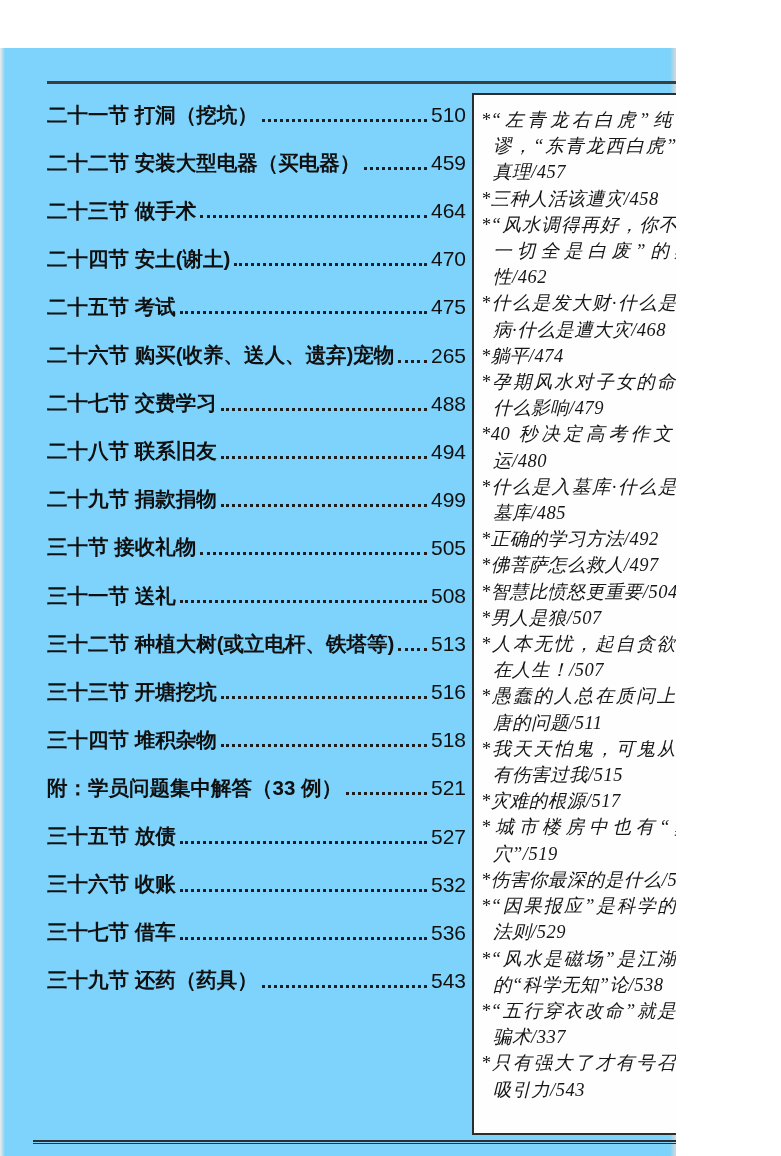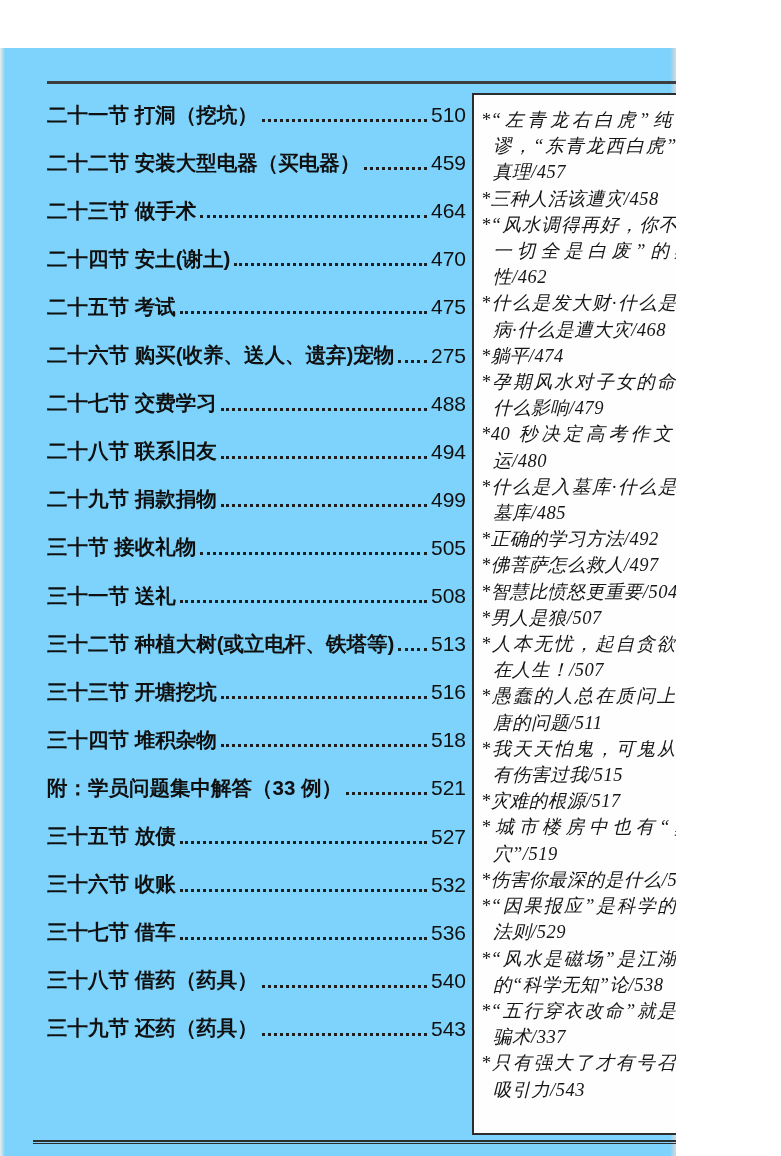--- a/index.html
+++ b/index.html
@@ -132,21 +132,21 @@
 
   <div class="toc-row">
     <span class="toc-title">二十五节 考试</span>
     <span class="toc-leader"></span>
     <span class="toc-page">475</span>
   </div>
 
   <div class="toc-row">
     <span class="toc-title">二十六节 购买(收养、送人、遗弃)宠物</span>
     <span class="toc-leader"></span>
-    <span class="toc-page">275</span>
+    <span class="toc-page">265</span>
   </div>
 
   <div class="toc-row">
     <span class="toc-title">二十七节 交费学习</span>
     <span class="toc-leader"></span>
     <span class="toc-page">488</span>
   </div>
 
   <div class="toc-row">
     <span class="toc-title">二十八节 联系旧友</span>
@@ -207,25 +207,20 @@
     <span class="toc-leader"></span>
     <span class="toc-page">532</span>
   </div>
 
   <div class="toc-row">
     <span class="toc-title">三十七节 借车</span>
     <span class="toc-leader"></span>
     <span class="toc-page">536</span>
   </div>
 
-  <div class="toc-row">
-    <span class="toc-title">三十八节 借药（药具）</span>
-    <span class="toc-leader"></span>
-    <span class="toc-page">540</span>
-  </div>
 
   <div class="toc-row">
     <span class="toc-title">三十九节 还药（药具）</span>
     <span class="toc-leader"></span>
     <span class="toc-page">543</span>
   </div>
 </div>
 
   <div class="highlights-box">
   <div class="highlight-item">*“左青龙右白虎”纯属荒谬，“东青龙西白虎”才是真理/457</div>

